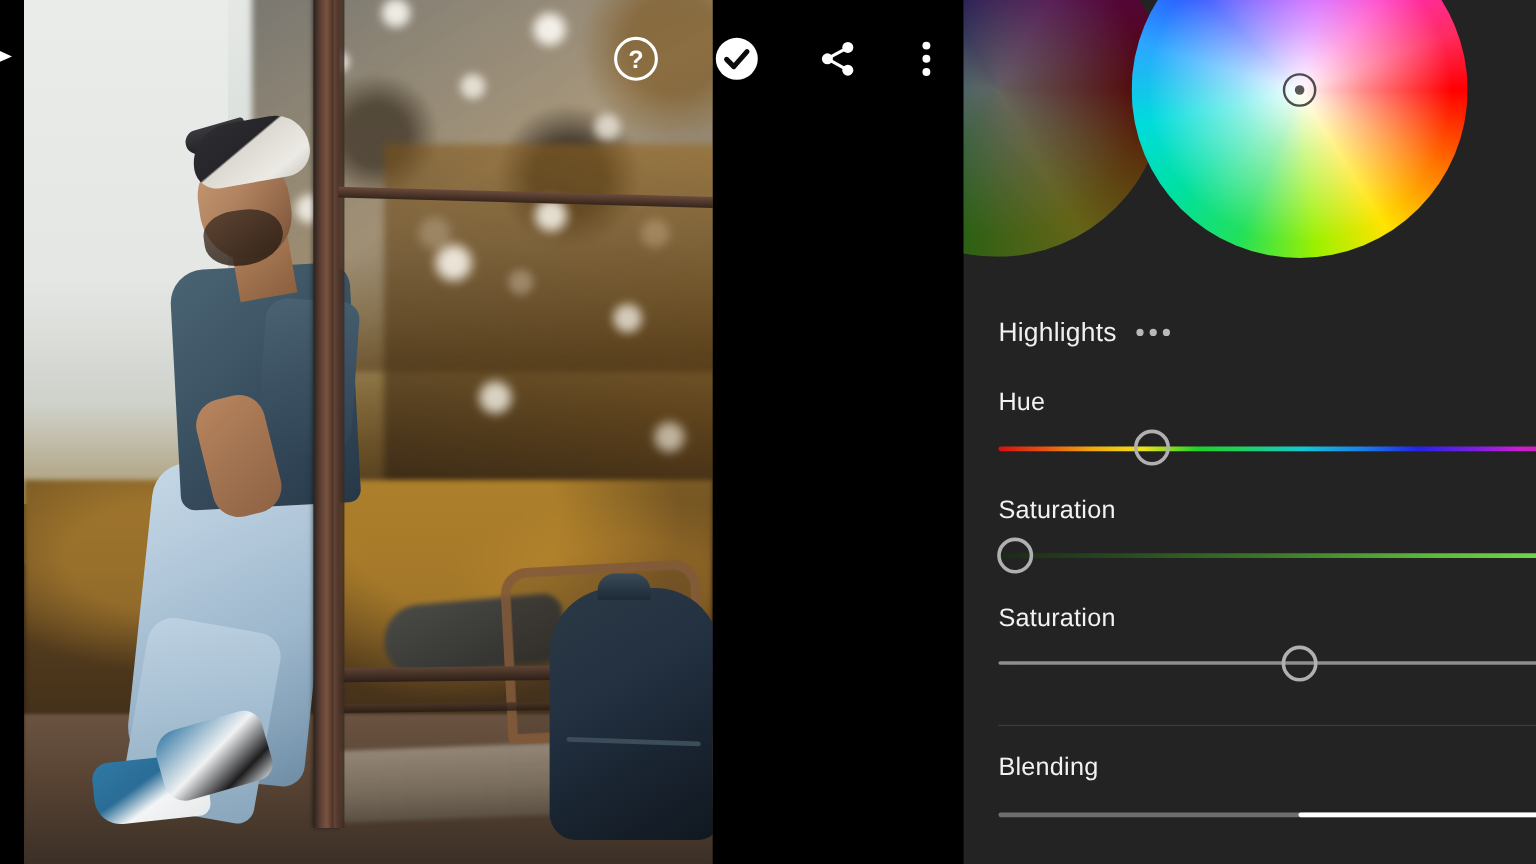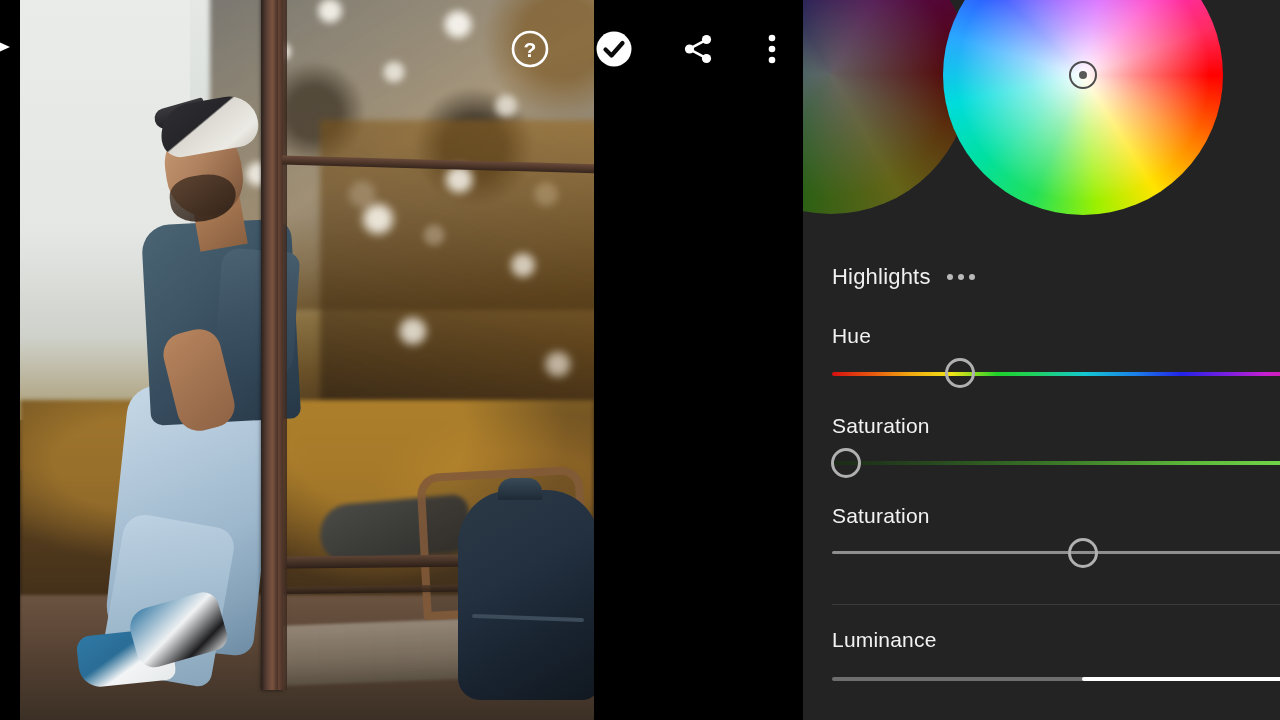--- a/index.html
+++ b/index.html
@@ -527,18 +527,18 @@
 
   <div class="srow" id="row-lum">
     <span class="slabel">Saturation</span>
   </div>
   <div class="track" id="track-lum"></div>
   <div class="handle" id="handle-lum"></div>
 
   <div class="divider"></div>
 
   <div class="srow" id="row-blend">
-    <span class="slabel">Luminance</span>
+    <span class="slabel">Blending</span>
   </div>
   <div class="track" id="track-blend-base"></div>
   <div class="track" id="track-blend-fill"></div>
 
 </div>
 
 </body></html>

